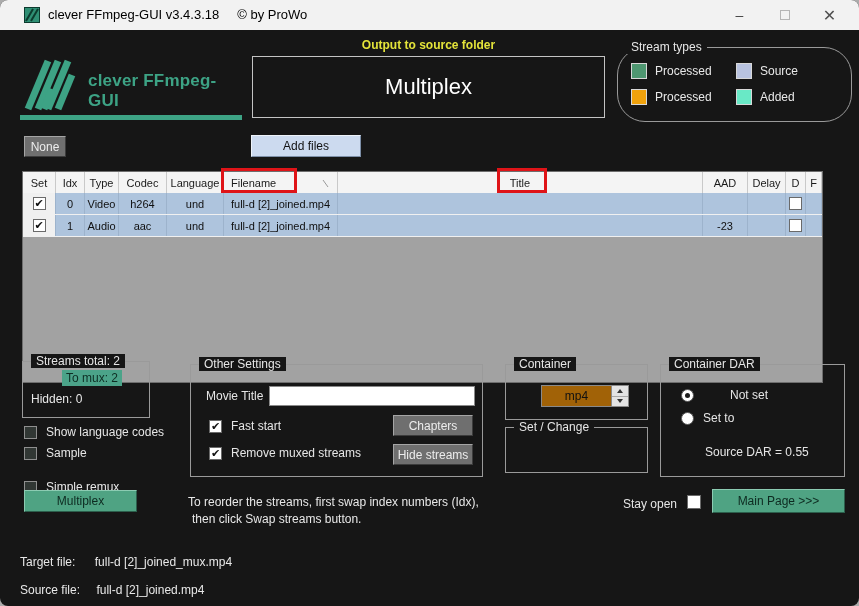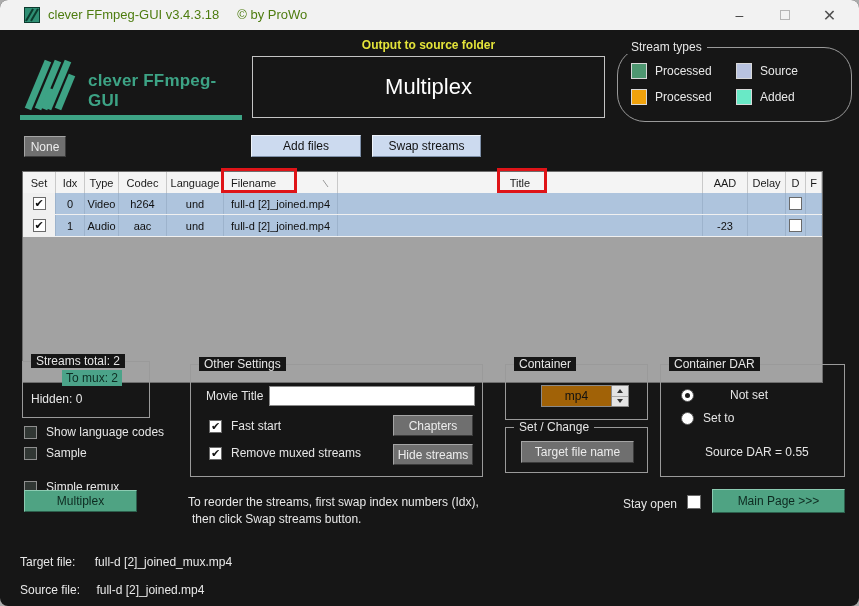--- a/index.html
+++ b/index.html
@@ -3,21 +3,21 @@
 <meta charset="utf-8">
 <style>
   * { margin:0; padding:0; box-sizing:border-box; }
   html,body { width:859px; height:606px; background:#ababab; font-family:"Liberation Sans", sans-serif; }
   .window { position:relative; width:859px; height:606px; background:#161616; border-radius:8px; overflow:hidden; }
 
   
   .titlebar { position:absolute; left:0; top:0; width:859px; height:30px; background:#f2f2f2; display:flex; align-items:center; }
   .app-icon { position:absolute; left:24px; top:7px; width:16px; height:16px; background:#2f8f74; border:1px solid #0c3b2e; }
   .app-icon svg { display:block; }
-  .title-text { position:absolute; left:48px; top:0; height:30px; line-height:30px; font-size:13px; color:#4d7c0f; }
+  .title-text { position:absolute; left:48px; top:0; height:30px; line-height:30px; font-size:13px; color:#000000; }
   .title-text .copy { margin-left:18px; }
   .winbtns { position:absolute; right:7px; top:0; height:30px; display:flex; }
   .winbtn { width:45px; height:30px; display:flex; align-items:center; justify-content:center; color:#4a4a4a; font-size:14px; }
   .winbtn.max span { width:10px; height:10px; border:1px solid #b5b5b5; display:block; }
   .winbtn.close { font-size:16px; color:#505050; }
 
   
   .lt { color:#e6e6e6; font-size:12px; }
 
   
@@ -152,21 +152,20 @@
       <span class="lbl">Processed</span>
     </div>
     <div class="st-item" style="left:118px; top:41px;">
       <div class="st-swatch" style="background-color: rgb(105, 233, 198);"></div>
       <span class="lbl">Added</span>
     </div>
   </div>
 
   <div class="btn-gray" style="left:24px; top:136px; width:42px; height:21px;">None</div>
   <div class="btn-blue" style="left:251px; top:135px; width:110px; height:22px;">Add files</div>
-  <div class="btn-blue" style="left:372px; top:135px; width:109px; height:22px;">Swap streams</div>
 
   <div class="grid">
     <div class="grow ghead">
       <div class="cell">Set</div>
       <div class="cell">Idx</div>
       <div class="cell">Type</div>
       <div class="cell">Codec</div>
       <div class="cell">Language</div>
       <div class="cell fname">
         <span>Filename</span>
@@ -278,21 +277,20 @@
           </div>
         <div class="spin-btn">
             <div class="tri-dn"></div>
           </div>
       </div>
     </div>
   </div>
 
   <div class="group setchange-group">
     <div class="legend">Set / Change</div>
-    <div class="btn-gray" style="left:15px; top:13px; width:113px; height:22px;">Target file name</div>
   </div>
 
   <div class="group dar-group">
     <div class="legend">Container DAR</div>
     <div class="opt-row" style="left:20px; top:23px;gap:36px;">
       <div class="radio checked">
           <div class="dot"></div>
         </div>
       <span class="lt">Not set</span>
     </div>

